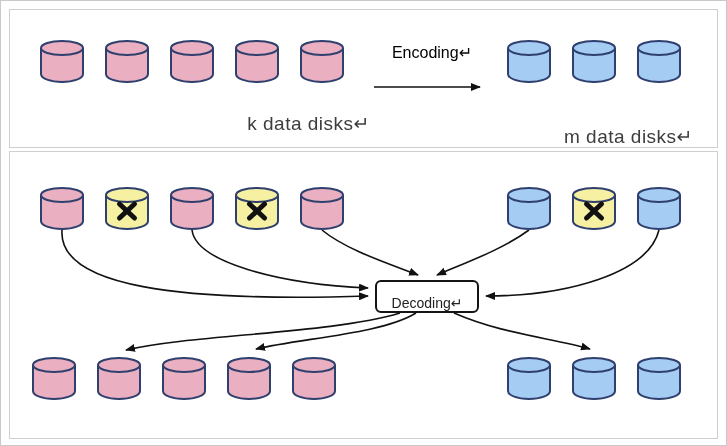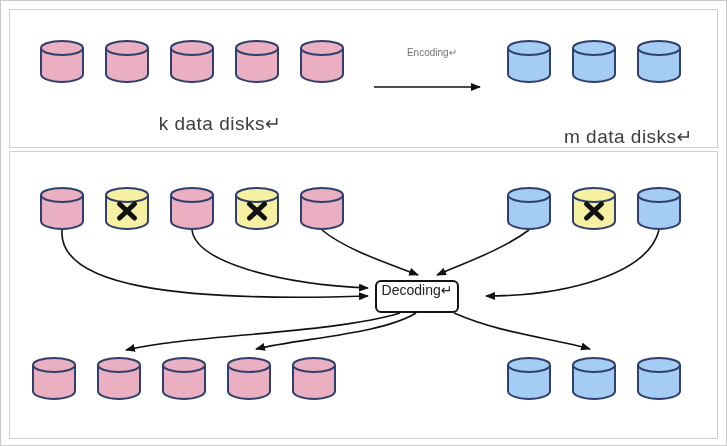--- a/index.html
+++ b/index.html
@@ -20,32 +20,32 @@
   .disk svg{display:block;}
 
   .g-top-left{left:28px;top:30px;}
   .g-top-right{left:495px;top:30px;}
   .g-b-ul{left:28px;top:35px;}
   .g-b-ur{left:495px;top:35px;}
   .g-b-ll{left:20px;top:205px;}
   .g-b-lr{left:495px;top:205px;}
 
   .encoding-wrap{position:absolute;left:362px;top:34px;width:120px;text-align:center;z-index:1;}
-  .encoding-label{font-size:10px;color:#737373;line-height:18px;margin-bottom:18px;}
+  .encoding-label{font-size:16px;color:#000000;line-height:18px;margin-bottom:18px;}
 
   .section-label{position:absolute;font-size:19px;color:#3d3d3d;letter-spacing:0.5px;text-align:center;}
-  .k-label{left:60px;top:102px;width:300px;}
+  .k-label{left:60px;top:102px;width:300px;text-align:right;}
   .m-label{left:528px;top:115px;width:181px;}
 
   .arrow-layer{position:absolute;left:0;top:0;z-index:1;}
 
   .decoding-box{
-    position:absolute;left:365px;top:128px;width:84px;height:33px;
+    position:absolute;left:365px;top:128px;width:104px;height:33px;
     border:2px solid #141414;border-radius:6px;background:#ffffff;
-    display:flex;align-items:flex-start;justify-content:center;
+    display:flex;align-items:flex-end;justify-content:center;
     font-size:14px;color:#222;z-index:2;box-sizing:border-box;
   }
 </style>
 </head>
 <body>
 
 <div class="canvas">
 
   <section class="panel top">
 

